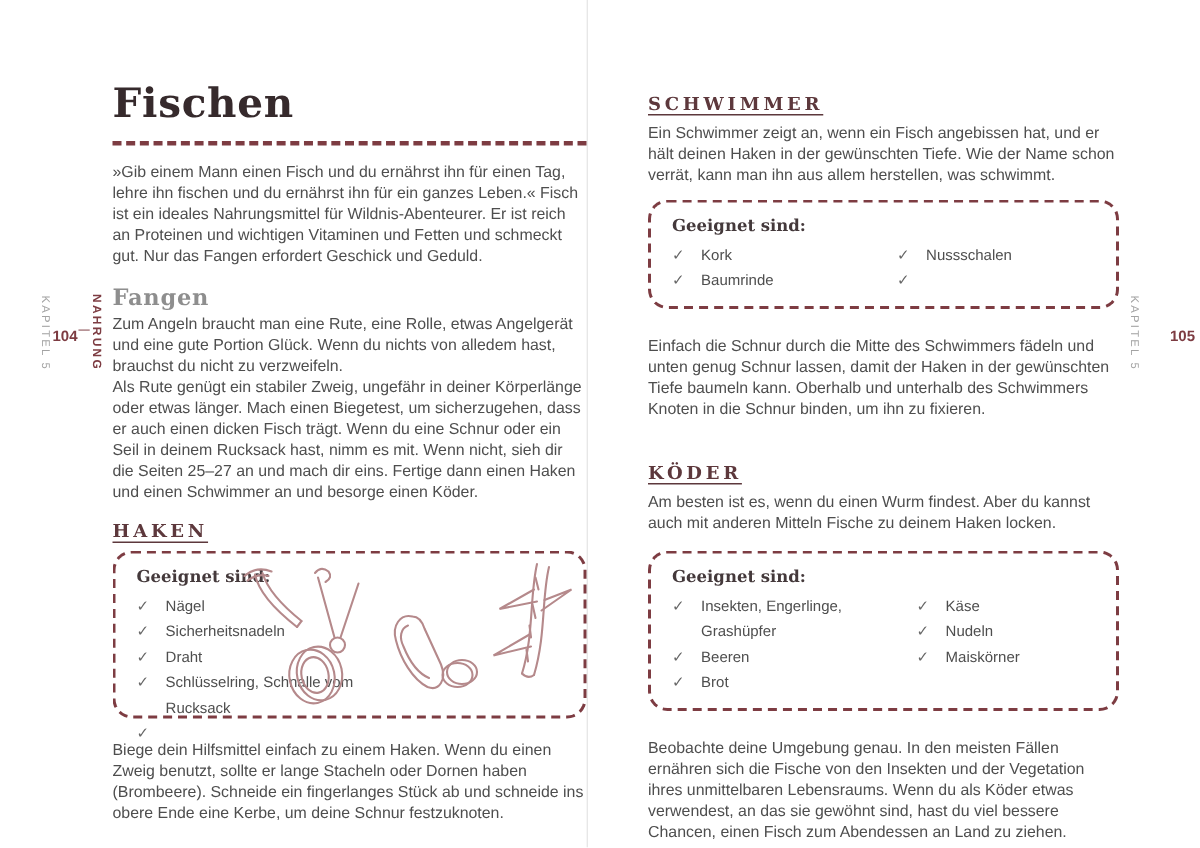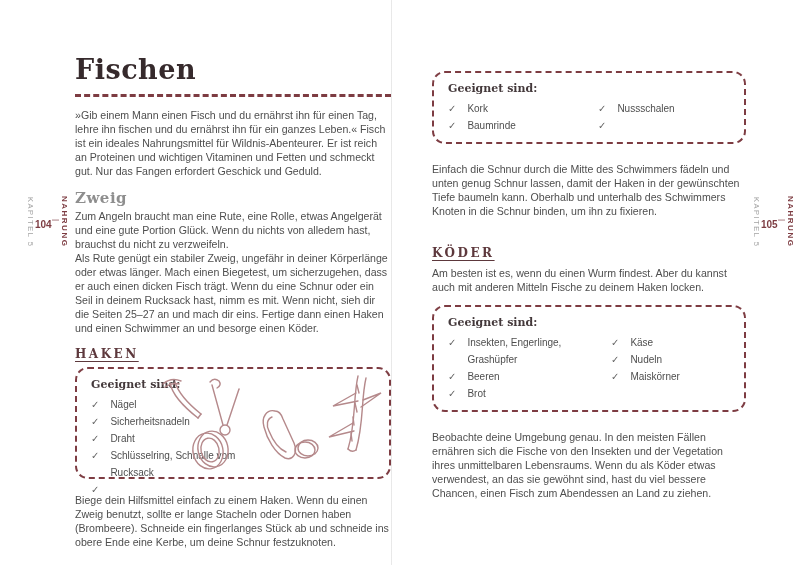--- a/index.html
+++ b/index.html
@@ -45,42 +45,42 @@
   .haken-sketch path, .haken-sketch ellipse, .haken-sketch circle {
       fill:none; stroke:#b5898b; stroke-width:1.4; stroke-linecap:round; }
 
   .after-box { margin-top:14px; }
   .mid-para  { margin-top:18px; }
 
   
   .margin-strip { position:absolute; top:196px; width:22px; display:flex;
                   flex-direction:row; align-items:center; }
   .strip-left  { left:26px; }
-  .strip-right { left:752px; }
+  .strip-right { left:752px;gap:19px; }
   .strip-chapter { writing-mode:vertical-rl; font-size:7.5px; letter-spacing:1.5px;
                    color:#a3a3a3; }
   .strip-page { font-size:10px; font-weight:bold; color:#7d3c42; margin:8px 0 2px 0; }
   .strip-pipe { writing-mode:vertical-rl; font-size:8px; color:#7d3c42;
                 line-height:8px; margin-bottom:4px; }
   .strip-section { writing-mode:vertical-rl; font-size:8px; font-weight:bold;
                    letter-spacing:1.5px; color:#7d3c42; }
 </style>
 </head>
 <body>
 
 <div class="spread">
   <div class="gutter"></div>
 
   <div class="page-col col-left">
     <h1 class="book-title">Fischen</h1>
     <hr class="title-divider">
 
     <p class="body-text">»Gib einem Mann einen Fisch und du ernährst ihn für einen Tag, lehre ihn fischen und du ernährst ihn für ein ganzes Leben.« Fisch ist ein ideales Nahrungsmittel für Wildnis-Abenteurer. Er ist reich an Proteinen und wichtigen Vitaminen und Fetten und schmeckt gut. Nur das Fangen erfordert Geschick und Geduld.</p>
 
-    <h2 class="sub-head">Zweig</h2>
+    <h2 class="sub-head">Fangen</h2>
     <p class="body-text">Zum Angeln braucht man eine Rute, eine Rolle, etwas Angelgerät und eine gute Portion Glück. Wenn du nichts von alledem hast, brauchst du nicht zu verzweifeln.</p>
     <p class="body-text">Als Rute genügt ein stabiler Zweig, ungefähr in deiner Körperlänge oder etwas länger. Mach einen Biegetest, um sicherzugehen, dass er auch einen dicken Fisch trägt. Wenn du eine Schnur oder ein Seil in deinem Rucksack hast, nimm es mit. Wenn nicht, sieh dir die Seiten 25–27 an und mach dir eins. Fertige dann einen Haken und einen Schwimmer an und besorge einen Köder.</p>
 
     <h3 class="section-head">HAKEN</h3>
 
     <div class="dash-box haken-box">
       <div class="box-label">Geeignet sind:</div>
       <ul class="check-list">
         <li>
           <span class="check">✓</span>
@@ -142,20 +142,22 @@
           <path d="M198,50 L174,64 L199,58"></path>
           <path d="M202,12 l2,8 M200,30 l2,9 M198,44 l1,8 M196,60 l1,8"></path>
         </g>
       </svg>
     </div>
 
     <p class="body-text after-box">Biege dein Hilfsmittel einfach zu einem Haken. Wenn du einen Zweig benutzt, sollte er lange Stacheln oder Dornen haben (Brombeere). Schneide ein fingerlanges Stück ab und schneide ins obere Ende eine Kerbe, um deine Schnur festzuknoten.</p>
   </div>
 
   <div class="page-col col-right">
+    <h3 class="section-head" style="margin-top:0;">SCHWIMMER</h3>
+    <p class="body-text">Ein Schwimmer zeigt an, wenn ein Fisch angebissen hat, und er hält deinen Haken in der gewünschten Tiefe. Wie der Name schon verrät, kann man ihn aus allem herstellen, was schwimmt.</p>
 
     <div class="dash-box" style="margin-top:9px;">
       <div class="box-label">Geeignet sind:</div>
       <div class="two-col">
         <ul class="check-list col1">
           <li>
             <span class="check">✓</span>
             <span>Kork</span>
             </li>
           <li>

